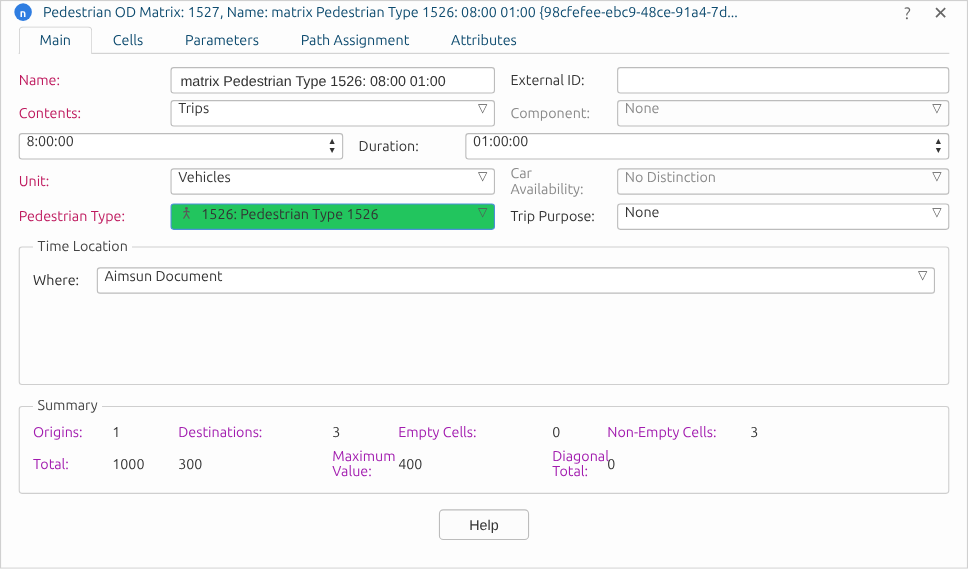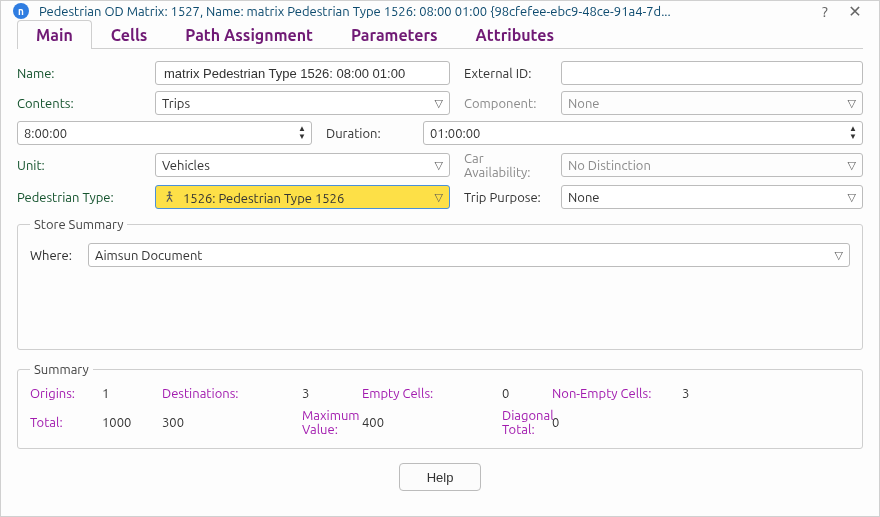--- a/index.html
+++ b/index.html
@@ -49,81 +49,80 @@
   }
   
   .tabs {
     display:flex;
     border-bottom:1px solid #cfcfcf;
     height:28px;
     align-items:flex-end;
   }
   .tab {
     padding:5px 18px 5px 18px;
-    font-size:16px;
-    color:#701a75;
+    font-size:13px;
+    color:#0c4a6e;
     cursor:pointer;
     border:1px solid transparent;
     border-bottom:none;
     position:relative;
     top:1px;
     background:transparent;
-    font-weight:bold;
   }
   .tab.active {
     border-color:#cfcfcf;
     background:#fdfdfd;
     border-top-left-radius:4px;
     border-top-right-radius:4px;
   }
   .form-area {
     padding-top:12px;
   }
   .row {
     display:flex;
     align-items:center;
     margin-bottom:6px;
     gap:8px;
   }
   .label {
     flex:0 0 130px;
-    color:#14532d;
+    color:#be185d;
   }
   .label-right {
     flex:0 0 95px;
     color:#333;
     padding-left:6px;
   }
   .label-right.disabled, .label.disabled { color:#8a8a8a; }
   .col-left { flex:0 0 295px; }
   .col-right { flex:1; }
   .text-input, .select, .spinbox {
     height:24px;
     border:1px solid #bcbcbc;
     border-radius:3px;
     background:#fff;
     font-size:13px;
     padding:0 6px;
     color:#333;
-    display:flex; align-items:center;
+    display:flex; 
     position:relative;
     width:100%;
   }
   .text-input input {
     border:none; outline:none; width:100%; font-size:13px; background:transparent;
     color:#333;
   }
   .select {
     justify-content:space-between;
     cursor:pointer;
   }
   .select .value { white-space:nowrap; overflow:hidden; text-overflow:ellipsis; }
   .select .chev { color:#555; font-size:11px; margin-left:6px; }
   .select.disabled { color:#8a8a8a; background:#fdfdfd; }
-  .select.highlight { border-color:#4a90d9; background:#fde047;gap:23px; }
+  .select.highlight { border-color:#4a90d9; background:#22c55e;gap:23px; }
   .spinbox { padding-right:18px; }
   .spinbox .spin {
     position:absolute; right:2px; top:1px; bottom:1px; width:14px;
     display:flex; flex-direction:column; justify-content:center;
   }
   .spinbox .spin span {
     font-size:8px; line-height:8px; text-align:center; color:#333; cursor:pointer;
   }
   .ped-icon {
     width:14px; height:14px; display:inline-flex; align-items:center; justify-content:center;
@@ -183,22 +182,22 @@
     <div class="title-text">Pedestrian OD Matrix: 1527, Name: matrix Pedestrian Type 1526: 08:00 01:00  {98cfefee-ebc9-48ce-91a4-7d...</div>
     <div class="win-btn">?</div>
     <div class="win-btn" style="font-size:16px;">✕</div>
   </div>
 
   <div class="content">
 
     <div class="tabs">
       <div class="tab active">Main</div>
       <div class="tab">Cells</div>
+      <div class="tab">Parameters</div>
       <div class="tab">Path Assignment</div>
-      <div class="tab">Parameters</div>
       <div class="tab">Attributes</div>
     </div>
 
     <div class="form-area">
 
       <div class="row">
         <div class="label">Name:</div>
         <div class="col-left">
           <div class="text-input">
             <input type="text" value="matrix Pedestrian Type 1526: 08:00 01:00" style="">
@@ -287,21 +286,21 @@
         <div class="label-right">Trip Purpose:</div>
         <div class="col-right">
           <div class="select">
             <span class="value">None</span>
             <span class="chev">▽</span>
           </div>
         </div>
       </div>
 
       <fieldset class="group">
-        <legend>Store Summary</legend>
+        <legend>Time Location</legend>
         <div class="store-body">
           <div style="flex:0 0 50px;">Where:</div>
           <div class="select">
             <span class="value">Aimsun Document</span>
             <span class="chev">▽</span>
           </div>
         </div>
         <div class="store-spacer"></div>
       </fieldset>
 

